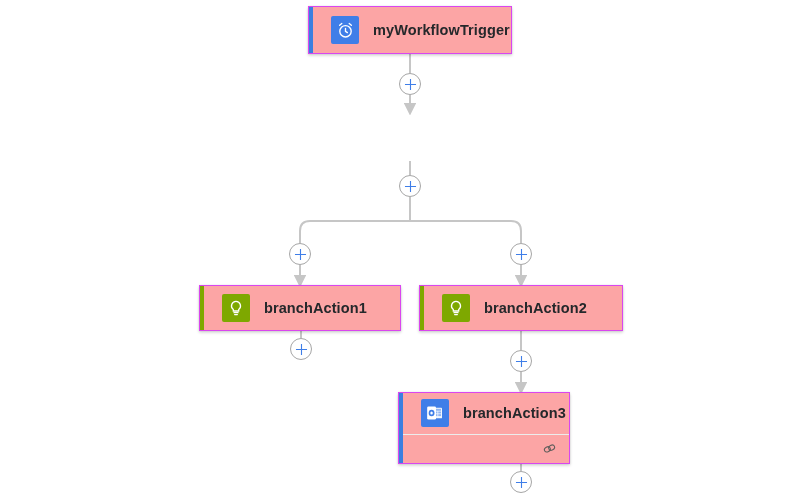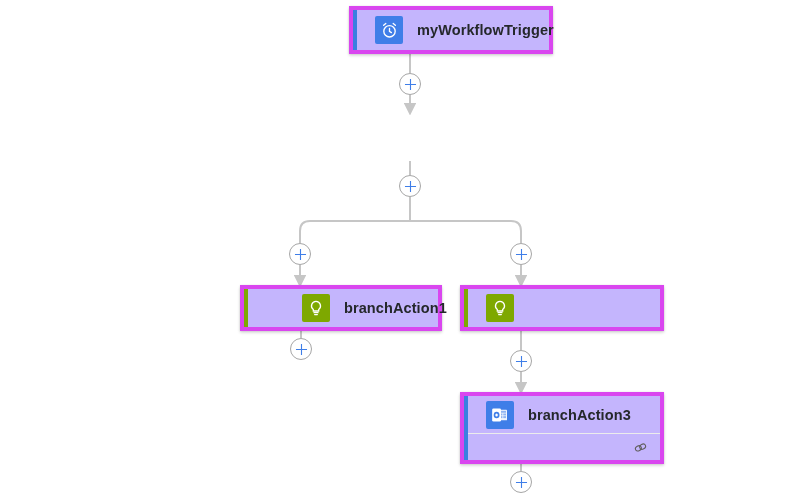--- a/index.html
+++ b/index.html
@@ -30,27 +30,26 @@
     top: 0;
     width: 800px;
     height: 500px;
     z-index: 1;
   }
 
   
   .card {
     position: absolute;
     z-index: 3;
-    background: #c4b5fd;
-    border: 4px solid #d946ef;
+    background: #fca5a5;
+    border: 1px solid #d946ef;
     box-shadow: 0 1.5px 3px rgba(0,0,0,0.18), 0 0 2px rgba(0,0,0,0.10);
     box-sizing: border-box;
     display: flex;
     flex-direction: column;
-    margin-left: 41px;
   }
   .card .accent {
     position: absolute;
     left: 0;
     top: 0;
     bottom: 0;
     width: 4px;
   }
   .card.accent-blue .accent { background: #3b7fe0; }
   .card.accent-green .accent { background: #7eA800; }
@@ -164,21 +163,21 @@
           <path d="M12 9.4 V13 L14.4 14.7"></path>
           <path d="M4.6 5.4 L7.3 3.1"></path>
           <path d="M19.4 5.4 L16.7 3.1"></path>
         </svg>
       </span>
       <span class="card-title">myWorkflowTrigger</span>
     </div>
   </div>
 
 
-  <div class="card accent-green" style="left:199px; top:285px; width:202px; height:46px;padding-left:36px;">
+  <div class="card accent-green" style="left:199px; top:285px; width:202px; height:46px;">
     <span class="accent"></span>
     <div class="card-head" style="height:46px;">
       <span class="card-icon icon-green">
         <svg width="18" height="18" viewBox="0 0 24 24" fill="none" stroke="#ffffff" stroke-width="1.7" stroke-linecap="round">
           <path d="M12 3.2 a6 6 0 0 0 -3.6 10.8 V16 h7.2 v-2 A6 6 0 0 0 12 3.2 z"></path>
           <path d="M9.3 18.3 h5.4"></path>
           <path d="M10.2 20.7 h3.6"></path>
         </svg>
       </span>
       <span class="card-title">branchAction1</span>
@@ -188,24 +187,25 @@
   <div class="card accent-green" style="left:419px; top:285px; width:204px; height:46px;">
     <span class="accent"></span>
     <div class="card-head" style="height:46px;">
       <span class="card-icon icon-green">
         <svg width="18" height="18" viewBox="0 0 24 24" fill="none" stroke="#ffffff" stroke-width="1.7" stroke-linecap="round">
           <path d="M12 3.2 a6 6 0 0 0 -3.6 10.8 V16 h7.2 v-2 A6 6 0 0 0 12 3.2 z"></path>
           <path d="M9.3 18.3 h5.4"></path>
           <path d="M10.2 20.7 h3.6"></path>
         </svg>
       </span>
-    </div>
-  </div>
-
-  <div class="card accent-blue" style="left:419px; top:392px; width:204px; height:72px;">
+      <span class="card-title">branchAction2</span>
+    </div>
+  </div>
+
+  <div class="card accent-blue" style="left:398px; top:392px; width:172px; height:72px;">
     <span class="accent"></span>
     <div class="card-head" style="height:42px;">
       <span class="card-icon icon-blue">
         <svg width="20" height="20" viewBox="0 0 24 24">
           <rect x="10.2" y="5.6" width="10.2" height="12.8" rx="0.8" fill="#ffffff" opacity="0.92"></rect>
           <rect x="11.6" y="7.0" width="7.6" height="2.3" fill="#3f7ee8" opacity="0.55"></rect>
           <rect x="11.6" y="10.2" width="3.3" height="2.3" fill="#3f7ee8" opacity="0.55"></rect>
           <rect x="15.9" y="10.2" width="3.3" height="2.3" fill="#3f7ee8" opacity="0.55"></rect>
           <rect x="11.6" y="13.4" width="3.3" height="2.3" fill="#3f7ee8" opacity="0.55"></rect>
           <rect x="15.9" y="13.4" width="3.3" height="2.3" fill="#3f7ee8" opacity="0.55"></rect>

